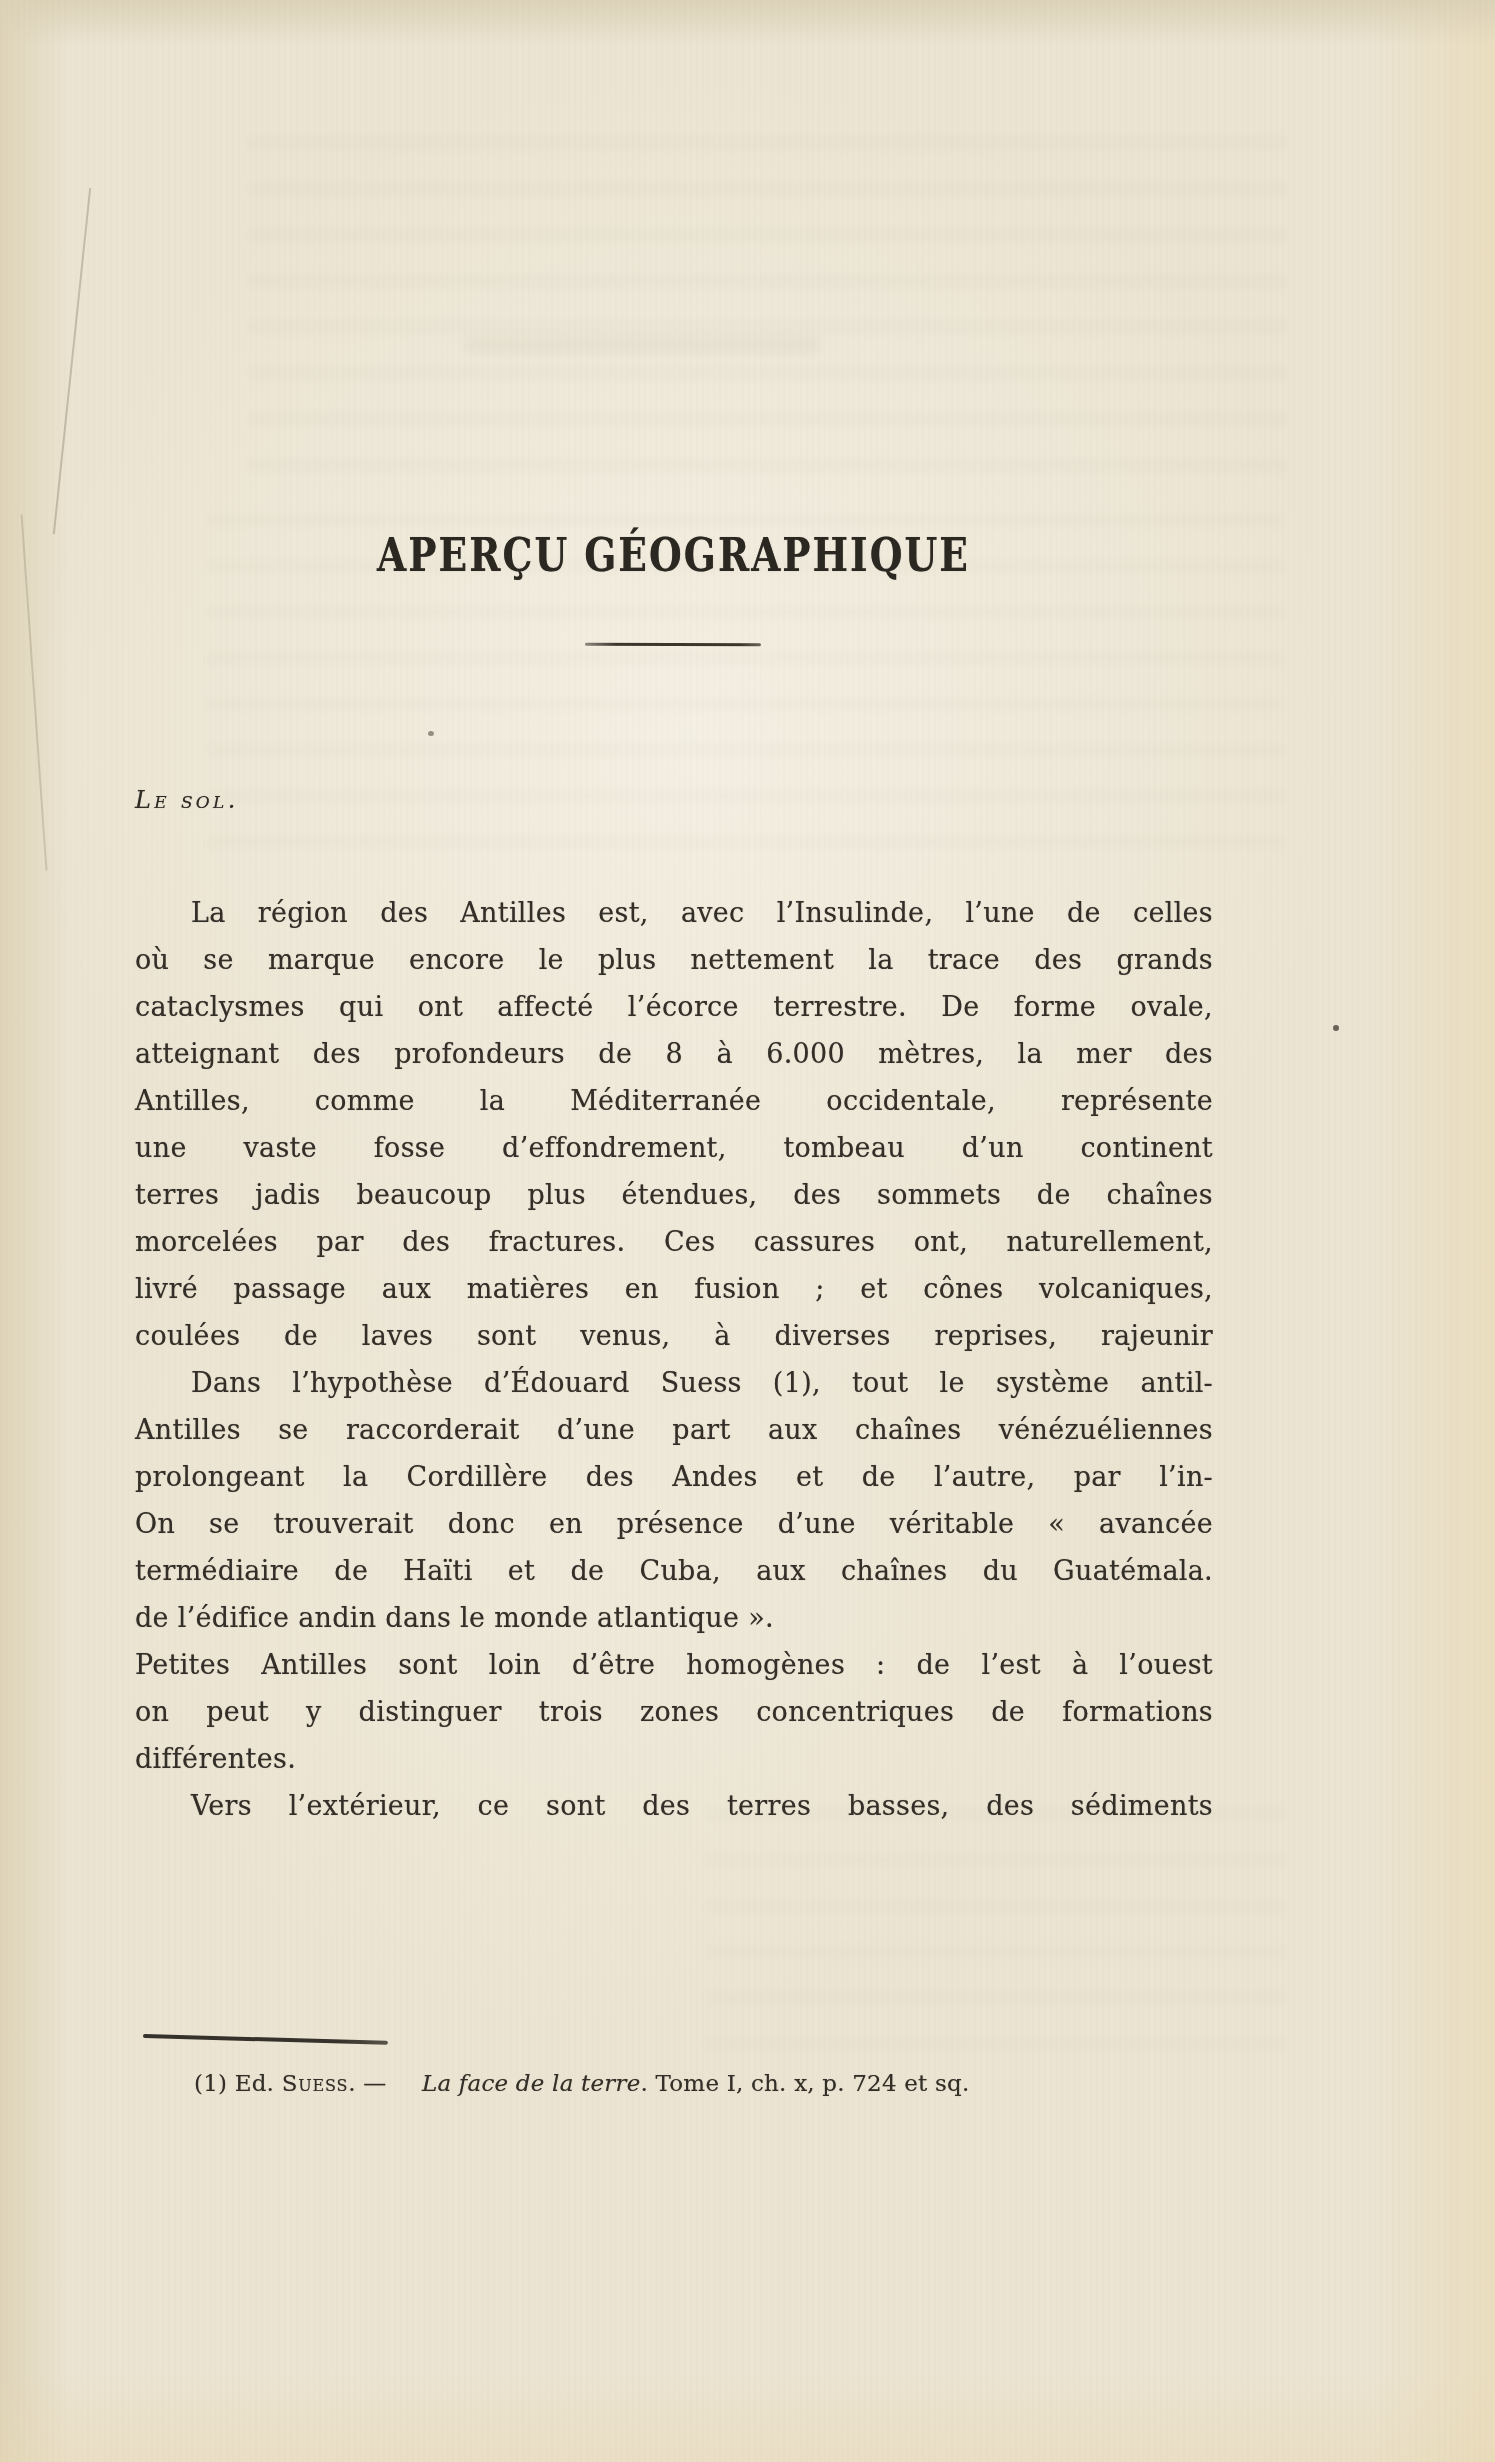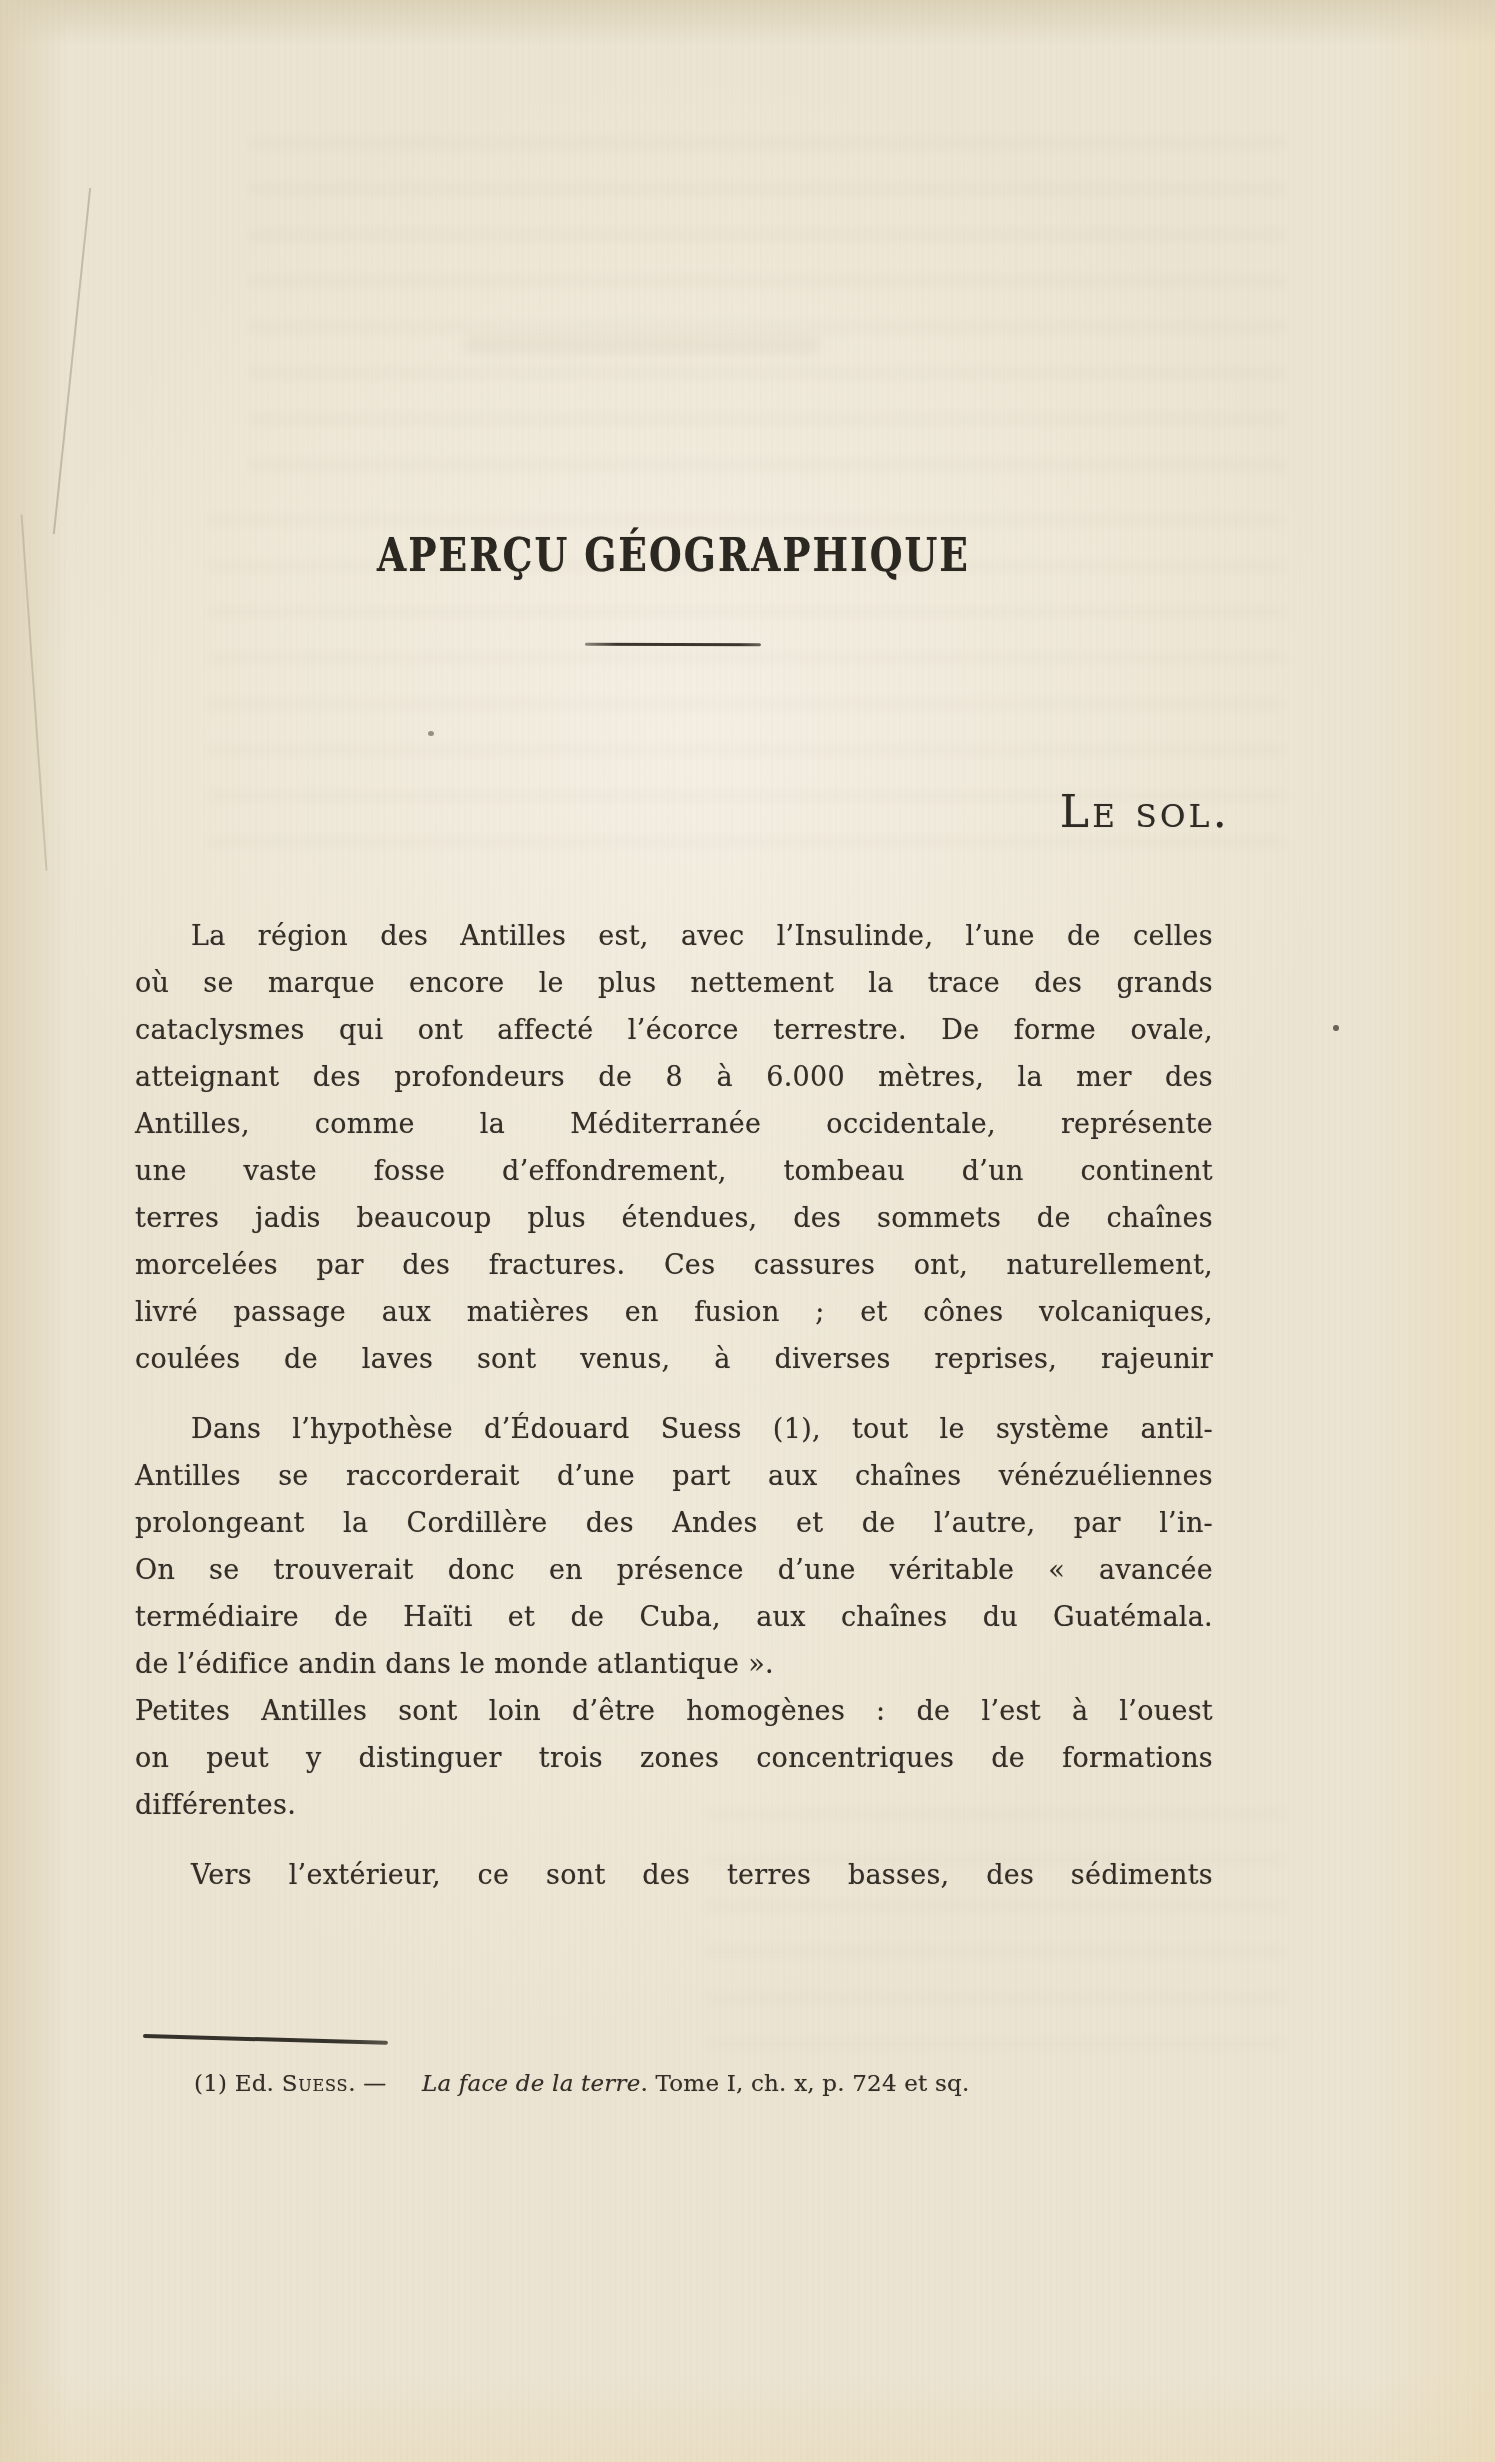--- a/index.html
+++ b/index.html
@@ -57,31 +57,32 @@
     transform:scaleX(.8);transform-origin:center;
     text-shadow:0 0 0.8px rgba(43,39,33,.55);
     white-space:nowrap;
   }
   .rule-1{
     position:absolute;left:585px;top:643px;width:176px;height:3.3px;
     background:linear-gradient(90deg, rgba(58,54,44,.55), #3a362c 18%, #3a362c 88%, rgba(58,54,44,.75));
     border-radius:1.7px;transform:rotate(.2deg);
   }
   .section-heading{
-    position:absolute;left:135px;top:786px;width:1095px;text-align:right;
-    font-variant:small-caps;font-size:44px;letter-spacing:3.3px;color:#2e2a24;
+    position:absolute;left:135px;top:786px;width:1095px;text-align:left;
+    font-variant:small-caps;font-size:24px;letter-spacing:3.3px;color:#2e2a24;
     text-shadow:0 0 0.8px rgba(46,42,36,.5);
+    font-style:italic;
   }
   .body-text{
     position:absolute;left:135px;top:889px;width:1078px;
     font-size:27px;line-height:47px;letter-spacing:0.3px;color:#332f28;
     text-shadow:0 0 0.8px rgba(52,47,38,.5);
   }
   .line{text-align:justify;text-align-last:justify;white-space:normal;}
-  .line.indent{text-indent:56px;margin-top:23px;}
+  .line.indent{text-indent:56px;}
   .line.endpara{text-align-last:left;}
   .footnote-rule{
     position:absolute;left:143px;top:2034px;width:245px;height:4.1px;
     background:linear-gradient(90deg, #35322b 0%, #35322b 80%, rgba(53,50,43,.8));
     border-radius:2.5px;transform:rotate(1.6deg);transform-origin:left center;
   }
   .footnote{
     position:absolute;left:194px;top:2067px;width:1012px;
     font-size:23px;line-height:33px;letter-spacing:0.2px;color:#332f28;
     text-shadow:0 0 0.7px rgba(52,47,38,.5);

